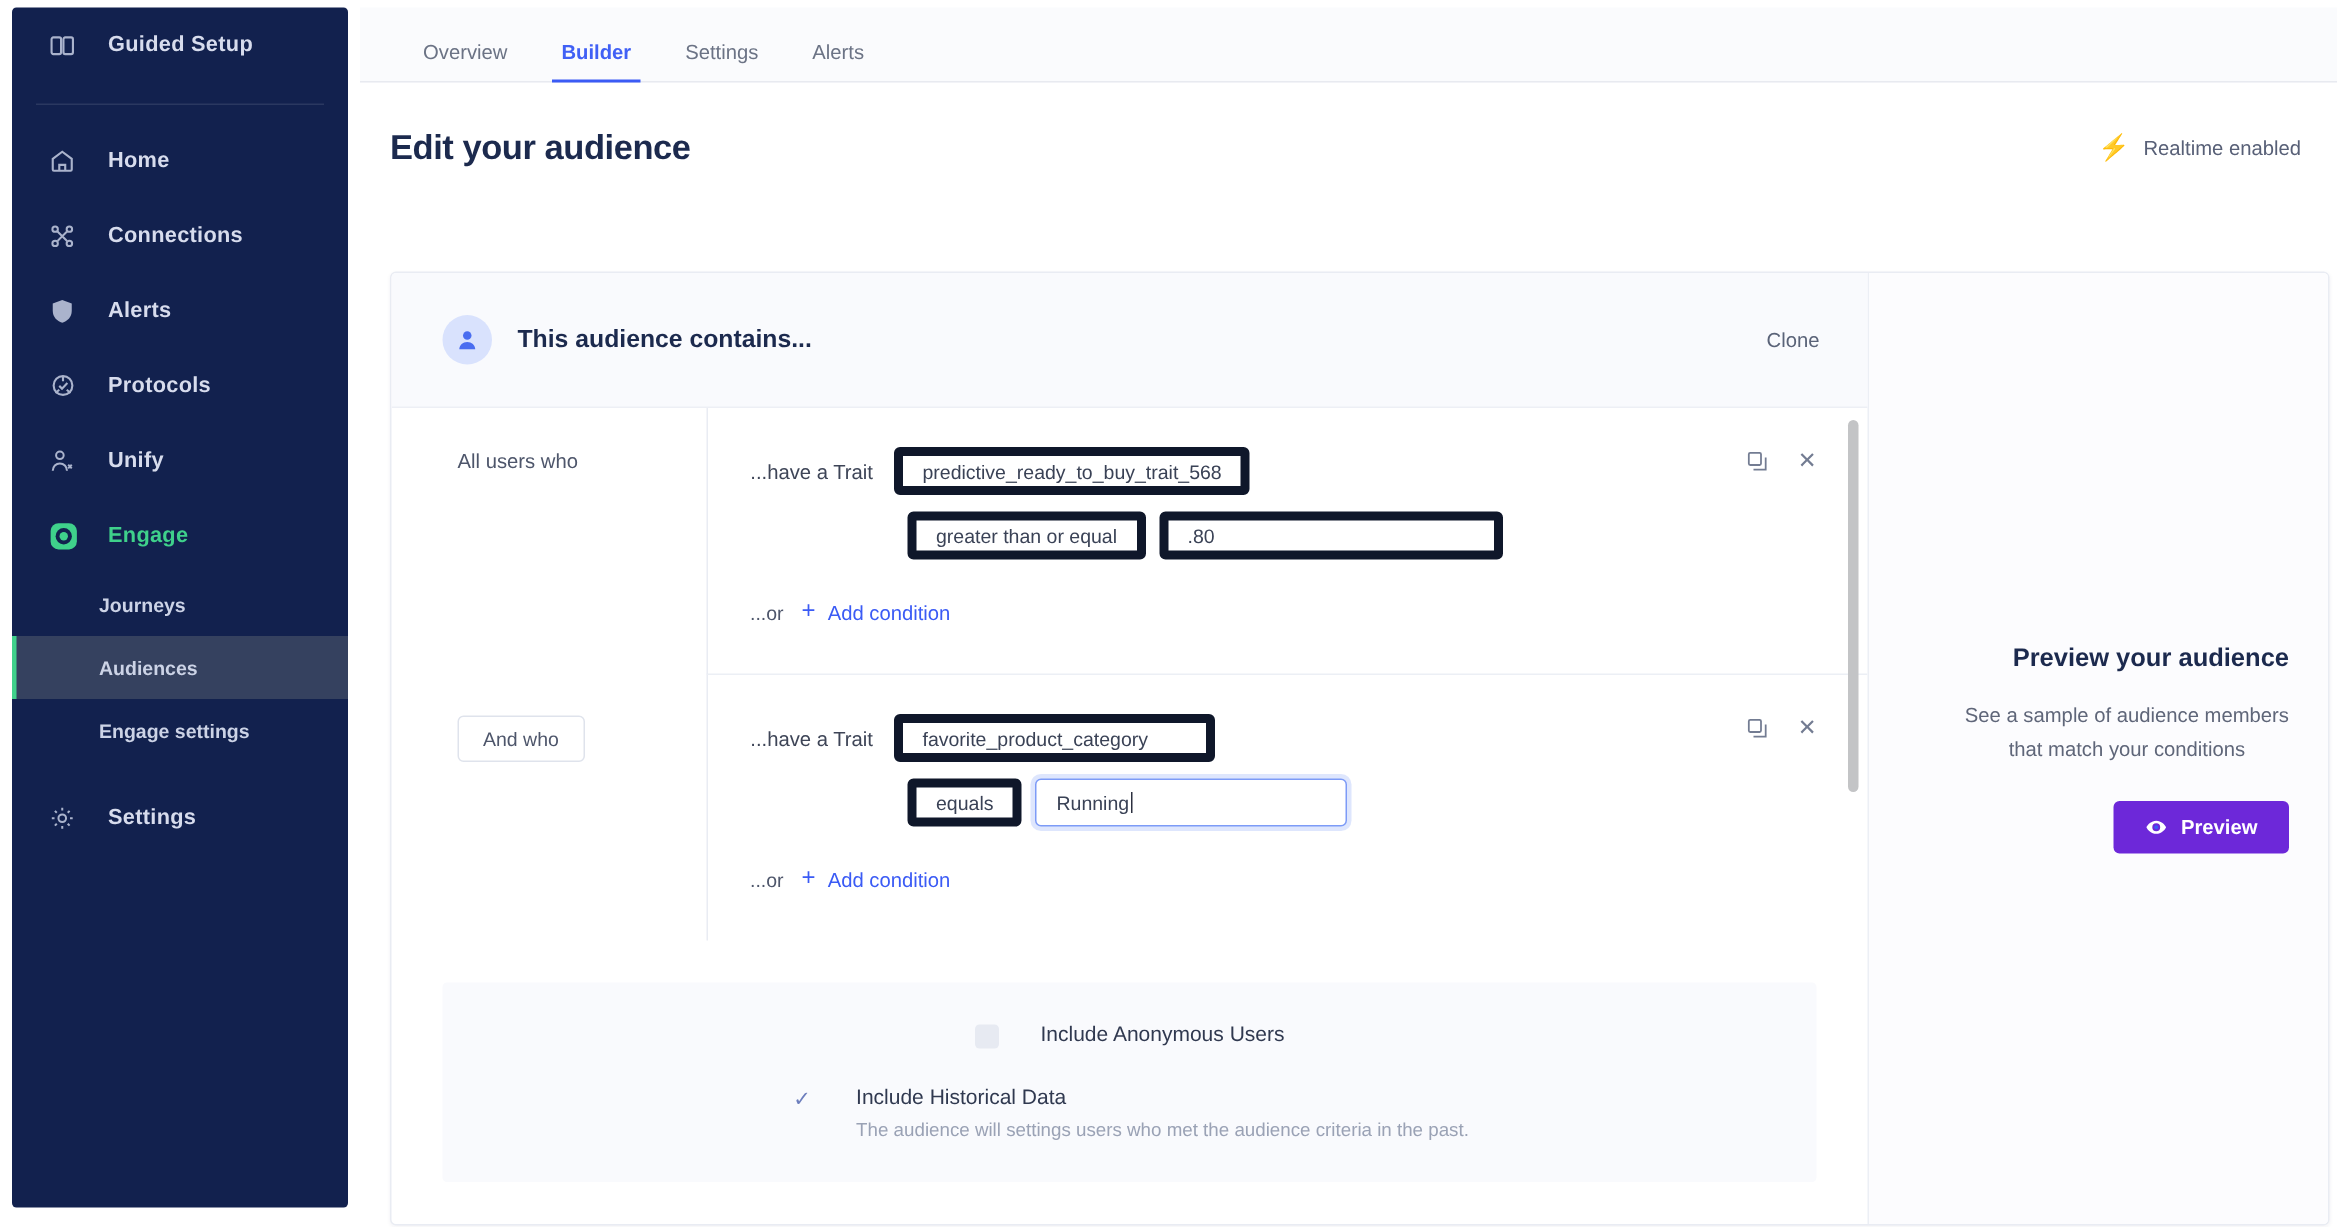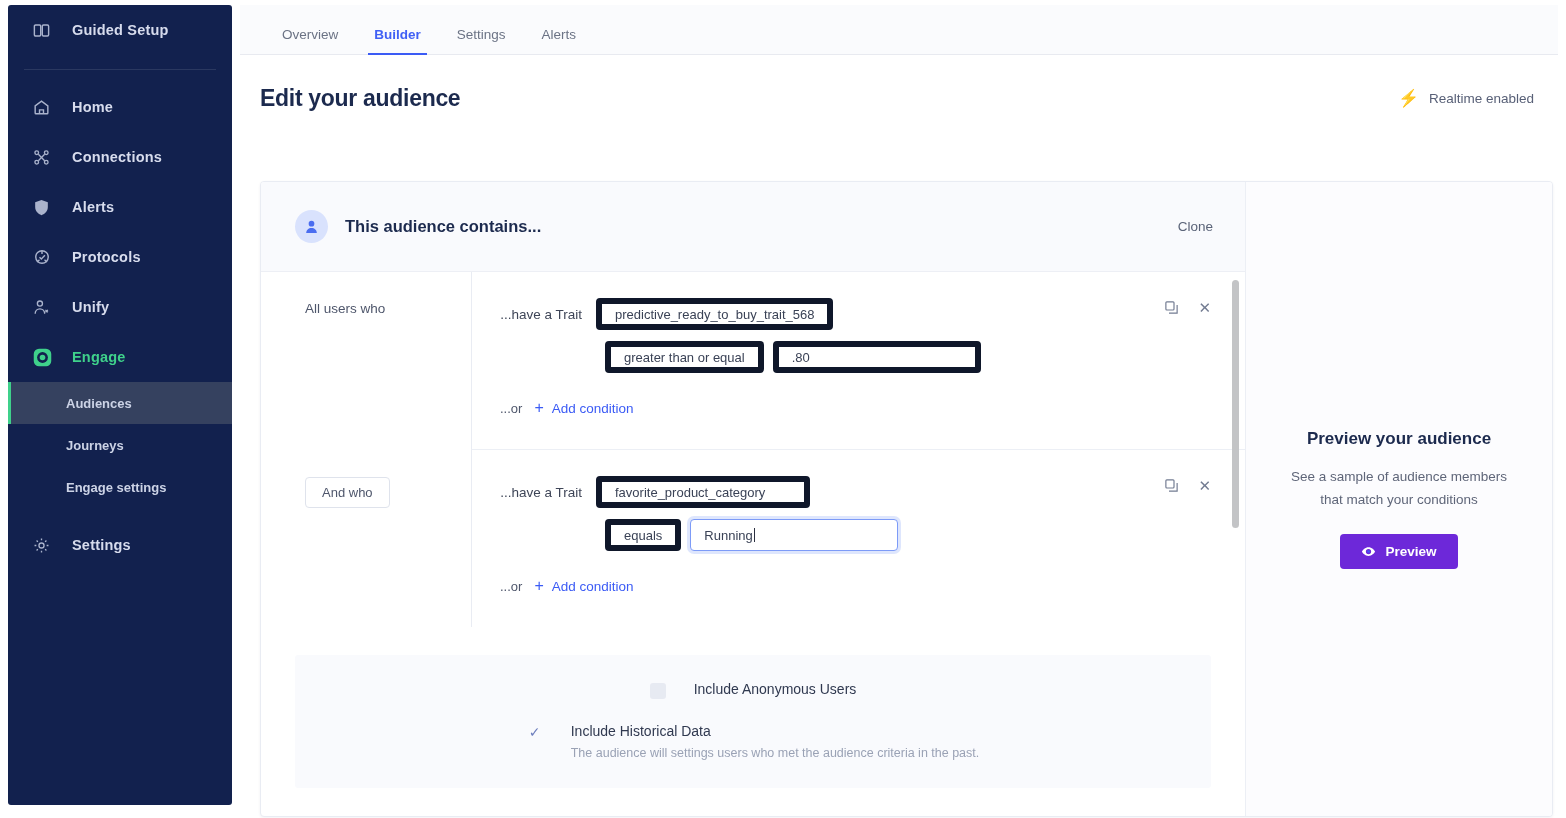--- a/index.html
+++ b/index.html
@@ -264,21 +264,21 @@
     padding: 8px 13px;
     height: 32px;
     display: flex;
     align-items: center;
     white-space: nowrap;
     cursor: pointer;
   }
   .fld-trait  { min-width: 214px; }
   .fld-op     { min-width: 152px; }
   .fld-op-sm  { min-width: 72px; justify-content: flex-start; }
-  .fld-val    { width: 208px; }
+  .fld-val    { width: 229px; }
   .fld-val-focus {
     width: 208px;
     border: 1.5px solid #7d9bf7;
     box-shadow: 0 0 0 3px rgba(125,155,247,.25);
   }
   .caret {
     display: inline-block;
     width: 1px;
     height: 14px;
     background: #2c3040;
@@ -361,21 +361,21 @@
   }
   .opt-label { font-size: 14px; color: #303950; }
   .opt-sub { font-size: 12.5px; color: #9aa2b5; margin-top: 7px; }
 
   
   .preview-col {
     flex: 1;
     background: #fcfcfe;
     display: flex;
     flex-direction: column;
-    align-items: center;
+    align-items: flex-end;
     justify-content: center;
     padding: 0 26px;
   }
   .pv-title {
     font-size: 17px;
     font-weight: bold;
     color: #1c2a4e;
     margin-bottom: 17px;
     text-align: center;
   }
@@ -479,25 +479,25 @@
       <span class="ico">
         <svg width="21" height="21" viewBox="0 0 24 24">
           <rect x="2" y="2" width="20" height="20" rx="6" fill="#3fd18b"></rect>
           <circle cx="12" cy="12" r="6.2" fill="#12214e"></circle>
           <circle cx="12" cy="12" r="3.2" fill="#3fd18b"></circle>
         </svg>
       </span>
       <span class="lbl">Engage</span>
     </div>
 
+    <div class="sub-row">
+      <span class="lbl">Journeys</span>
+    </div>
     <div class="sub-row active">
       <span class="lbl">Audiences</span>
-    </div>
-    <div class="sub-row">
-      <span class="lbl">Journeys</span>
     </div>
     <div class="sub-row">
       <span class="lbl">Engage settings</span>
     </div>
 
     <div class="nav-row" style="margin-top:12px">
       <span class="ico">
         <svg width="19" height="19" viewBox="0 0 24 24" fill="none" stroke="#aab3cc" stroke-width="1.7">
           <circle cx="12" cy="12" r="3.2"></circle>
           <path d="M12 3.2v2.3M12 18.5v2.3M3.2 12h2.3M18.5 12h2.3M5.8 5.8l1.6 1.6M16.6 16.6l1.6 1.6M18.2 5.8l-1.6 1.6M7.4 16.6l-1.6 1.6"></path>

